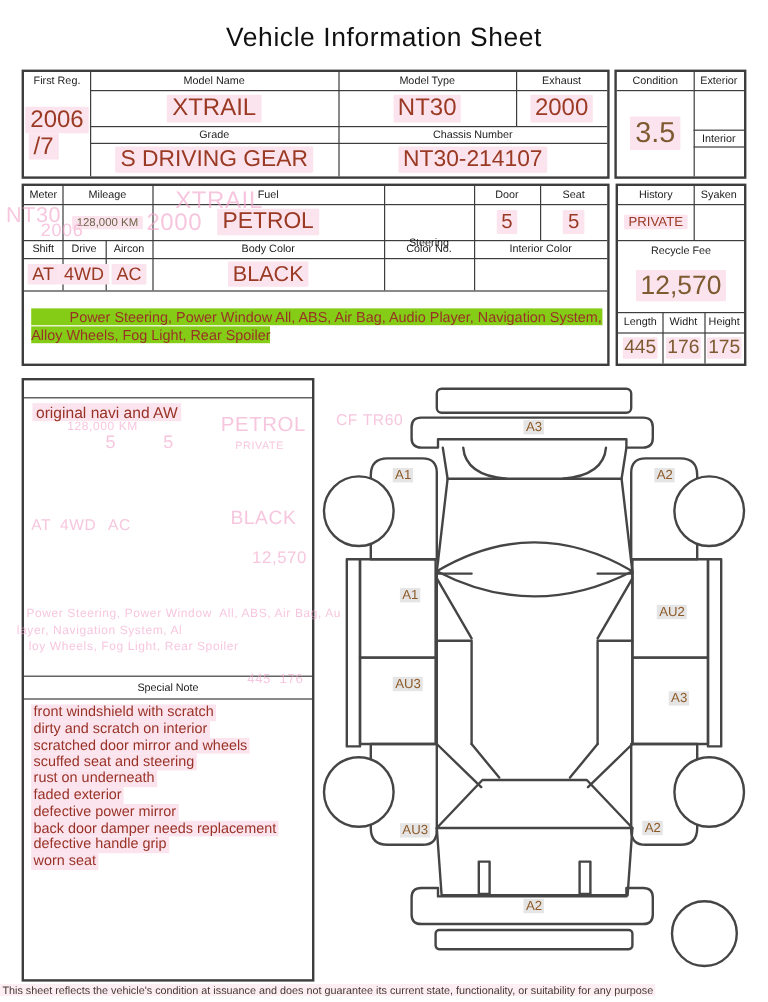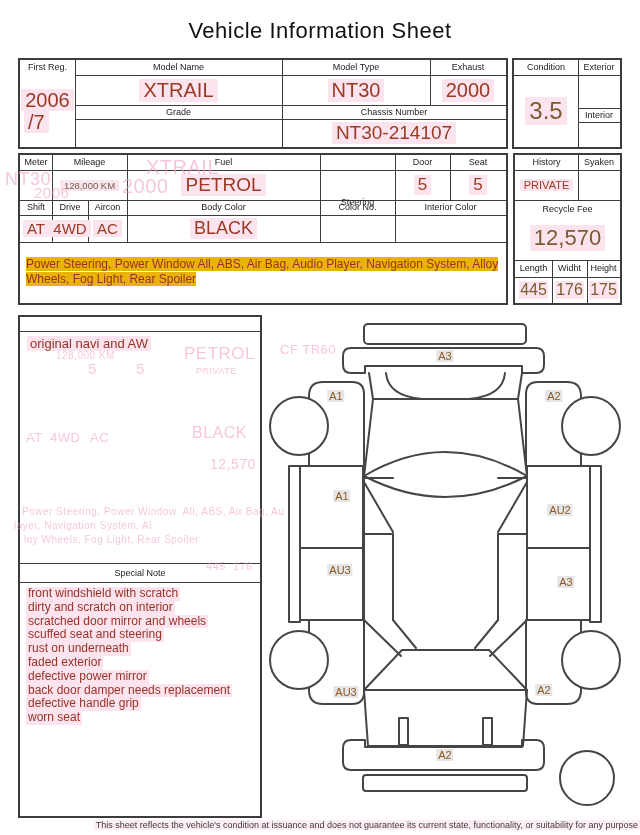--- a/index.html
+++ b/index.html
@@ -23,32 +23,32 @@
     position:absolute; display:flex; align-items:center; justify-content:center;
     color:#9a3a24; white-space:nowrap;
   }
   .pk { background:#fbe4ee; padding:0 4px; border-radius:1px; }
   .brown { color:#7d5a30; }
   .olive { color:#6e6449; }
   .equip {
     position:absolute; left:6px; top:102px; width:476px;
     font-size:12px; line-height:15px; color:#993226;
   }
-  .equip span { background:#eab308; }
+  .equip span { background:#84cc16;padding-left:32px; }
   .comment-text {
     position:absolute; left:7px; top:19px; font-size:13px; color:#993226;
   }
   .comment-text span { background:#fbe4ee; padding:0 3px; }
   .notes { position:absolute; left:6px; top:270px; width:232px; }
   .note-line {
     font-size:12px; line-height:13.8px; color:#993226;
     background:#fbe4ee; width:max-content; max-width:230px; padding:0 2px;
   }
   .footer {
-    position:absolute; left:0; top:820px; width:640px; text-align:right;
+    position:absolute; left:0; top:820px; width:640px; text-align:left;
     font-size:9px; color:#433a33;
   }
   .footer span { background:#fdeef4; padding:0 2px; }
   .diagram { position:absolute; left:268px; top:316px; width:364px; height:498px; }
   .diagram svg { position:absolute; left:0; top:0; }
   .dlabel {
     position:absolute; transform:translate(-50%,-50%);
     font-size:11px; color:#8e5a28; background:#e5e5e5; padding:0 2px;
     white-space:nowrap;
   }
@@ -85,20 +85,23 @@
   <div class="val" style="left:262px; top:15px; width:148px; height:30px; font-size:20px;">
       <span class="pk">NT30</span>
     </div>
 
   <div class="hdr" style="left:410px; top:1px; width:76px; height:12px;">Exhaust</div>
   <div class="val" style="left:410px; top:15px; width:76px; height:30px; font-size:20px;">
       <span class="pk">2000</span>
     </div>
 
   <div class="hdr" style="left:55px; top:46px; width:207px; height:12px;">Grade</div>
+  <div class="val" style="left:55px; top:59px; width:207px; height:28px; font-size:19px;">
+      <span class="pk">S DRIVING GEAR</span>
+    </div>
 
   <div class="hdr" style="left:262px; top:46px; width:224px; height:12px;">Chassis Number</div>
   <div class="val" style="left:262px; top:59px; width:224px; height:28px; font-size:19px;">
       <span class="pk">NT30-214107</span>
     </div>
 </div>
 
 <div class="box" style="left:512px; top:58px; width:110px; height:91px;">
   <div class="vline" style="left:64px; top:0; height:87px;"></div>
   <div class="hline" style="left:0; top:15px; width:106px;"></div>

